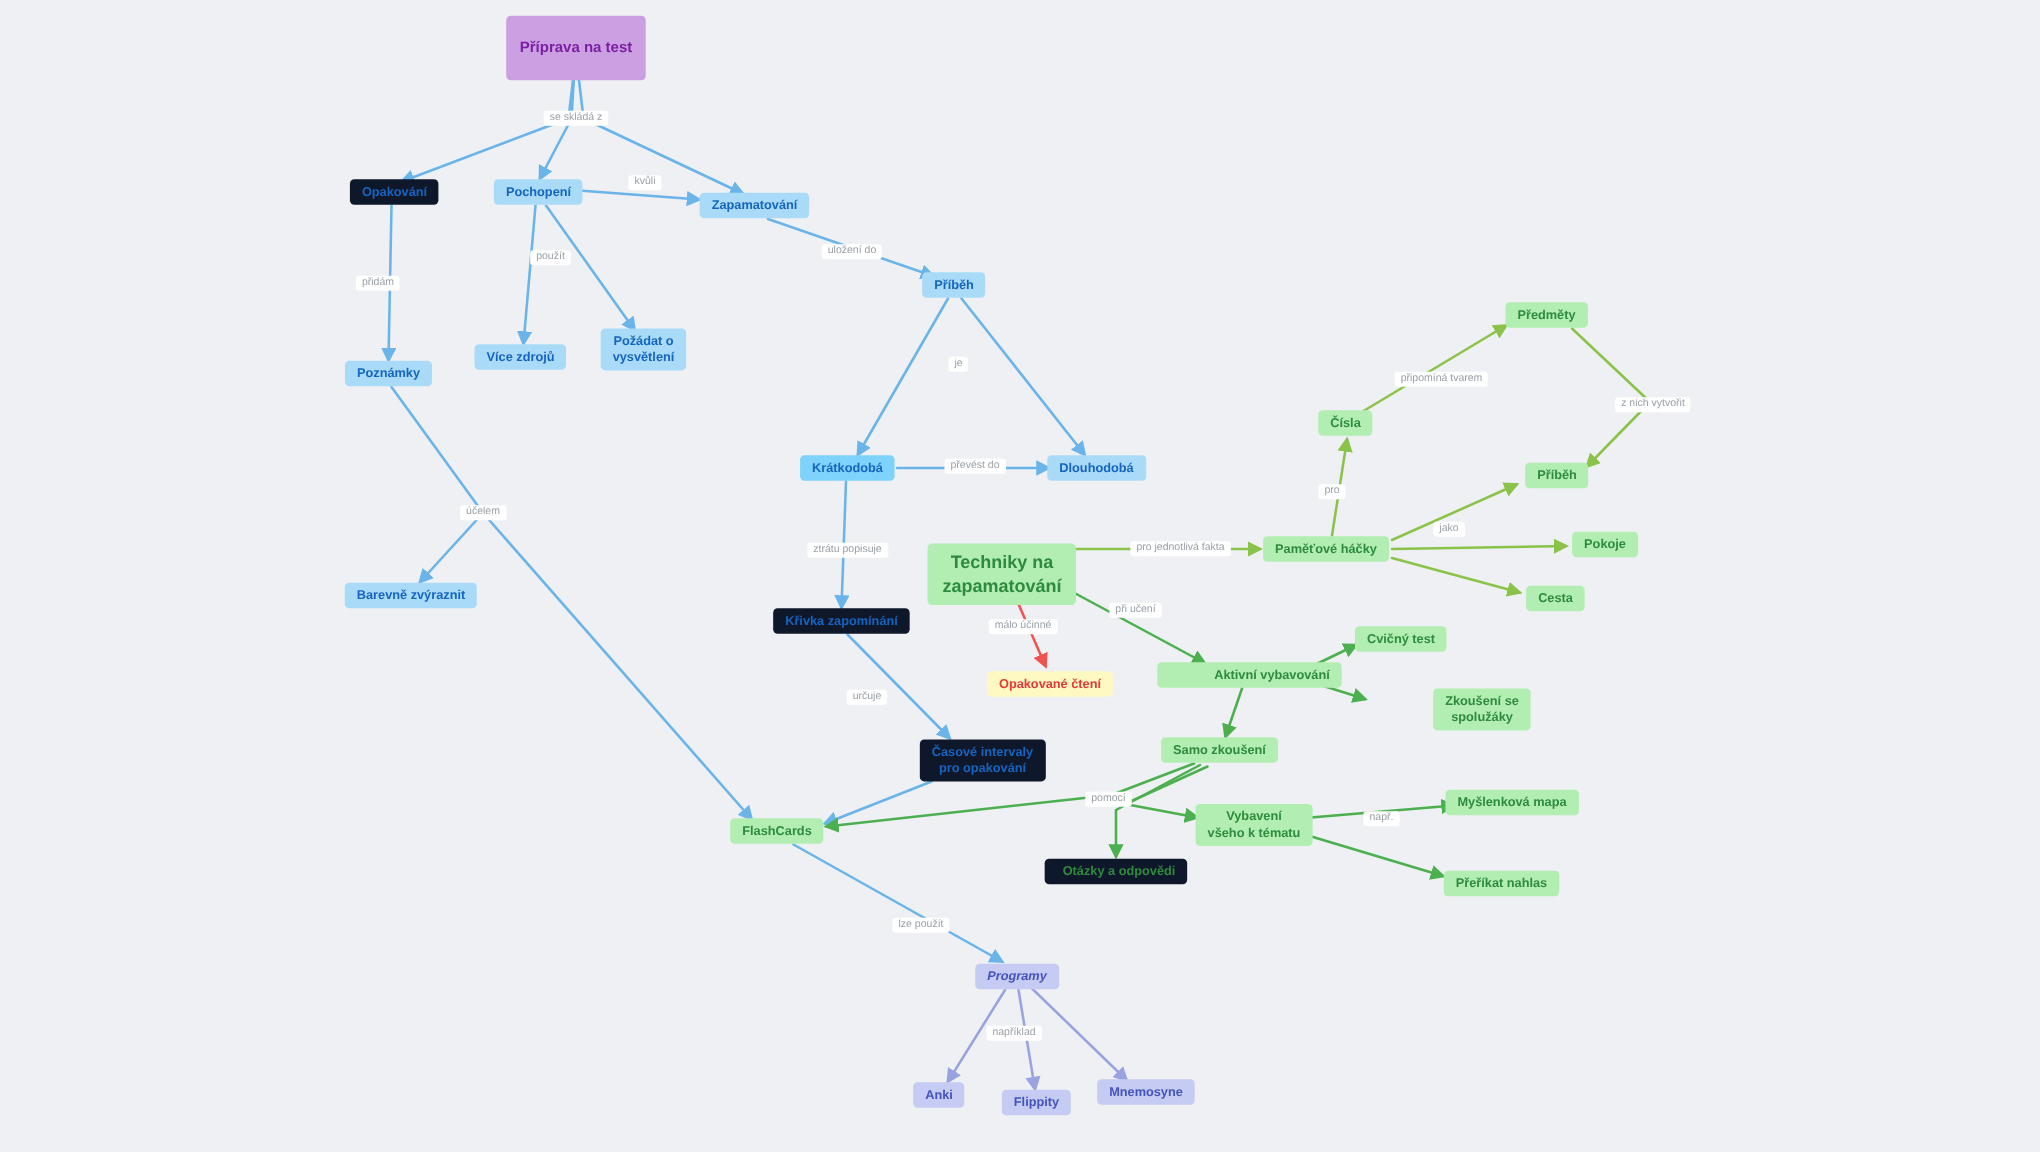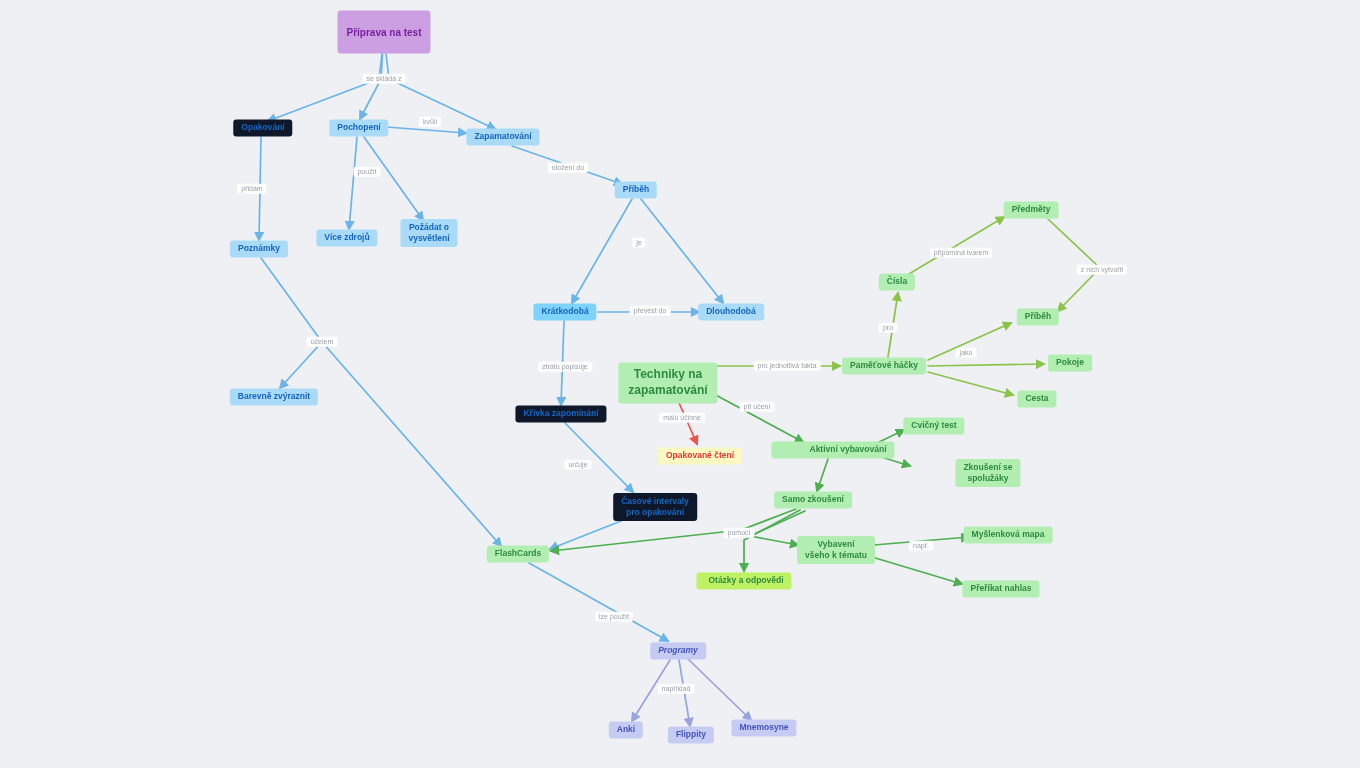--- a/index.html
+++ b/index.html
@@ -147,21 +147,21 @@
       <div class="node" style="background: rgb(178, 238, 178); color: rgb(46, 139, 61); left: 1037px; top: 399px;">Cesta</div>
       <div class="node" style="background: rgb(178, 238, 178); color: rgb(46, 139, 61); left: 833px; top: 450px; padding-left: 38px;">Aktivní vybavování</div>
       <div class="node" style="background: rgb(178, 238, 178); color: rgb(46, 139, 61); left: 934px; top: 426px; text-align: right;">Cvičný test</div>
       <div class="node" style="background: rgb(178, 238, 178); color: rgb(46, 139, 61); left: 944px; top: 473px; margin-left: 44px;">Zkoušení se
 spolužáky</div>
       <div class="node" style="background: rgb(178, 238, 178); color: rgb(46, 139, 61); left: 813px; top: 500px;">Samo zkoušení</div>
       <div class="node" style="background: rgb(178, 238, 178); color: rgb(46, 139, 61); left: 836px; top: 550px;">Vybavení
 všeho k tématu</div>
       <div class="node" style="background: rgb(178, 238, 178); color: rgb(46, 139, 61); left: 1008px; top: 535px;">Myšlenková mapa</div>
       <div class="node" style="background: rgb(178, 238, 178); color: rgb(46, 139, 61); left: 1001px; top: 589px;">Přeříkat nahlas</div>
-      <div class="node" style="background: #bef264; color: rgb(46, 139, 61); left: 744px; top: 581px; padding-left: 12px;">Otázky a odpovědi</div>
+      <div class="node" style="background: #0f172a; color: rgb(46, 139, 61); left: 744px; top: 581px; padding-left: 12px;">Otázky a odpovědi</div>
       <div class="node" style="background: #fef9c3; color: rgb(229, 57, 53); left: 700px; top: 456px;">Opakované čtení</div>
       <div class="edge-label" style="left: 384px; top: 79px;">se skládá z</div>
       <div class="edge-label" style="left: 430px; top: 122px;">kvůli</div>
       <div class="edge-label" style="left: 367px; top: 172px;">použít</div>
       <div class="edge-label" style="left: 252px; top: 189px;">přidám</div>
       <div class="edge-label" style="left: 568px; top: 168px;">uložení do</div>
       <div class="edge-label" style="left: 639px; top: 243px;">je</div>
       <div class="edge-label" style="left: 650px; top: 311px;">převést do</div>
       <div class="edge-label" style="left: 322px; top: 342px;">účelem</div>
       <div class="edge-label" style="left: 565px; top: 367px;">ztrátu popisuje</div>

